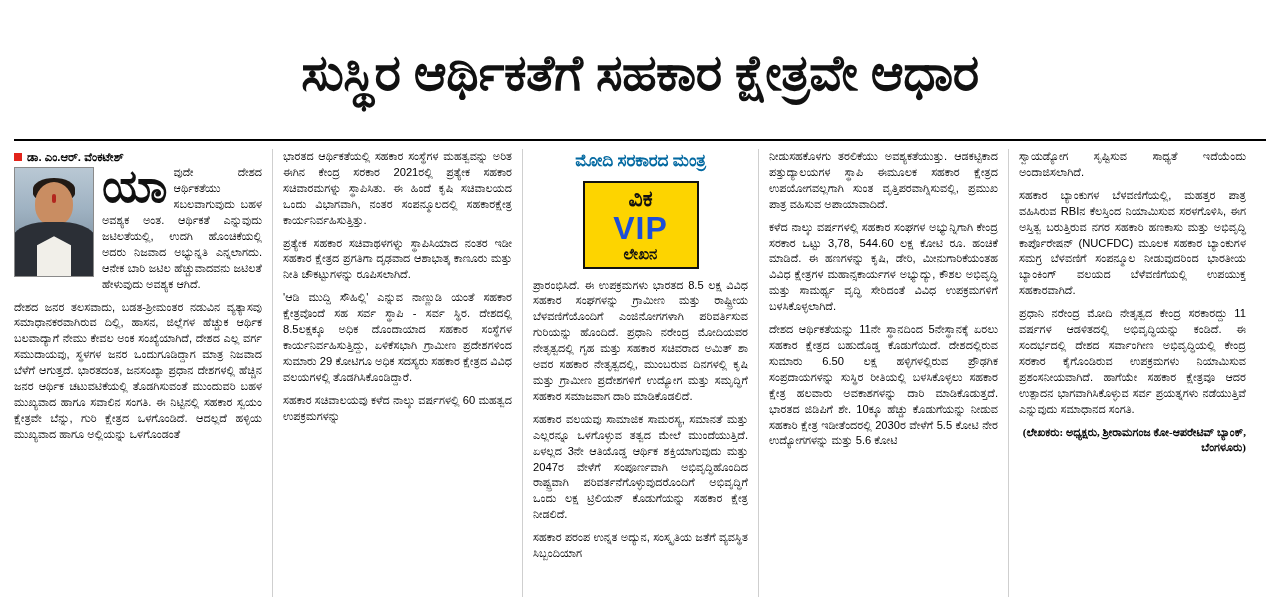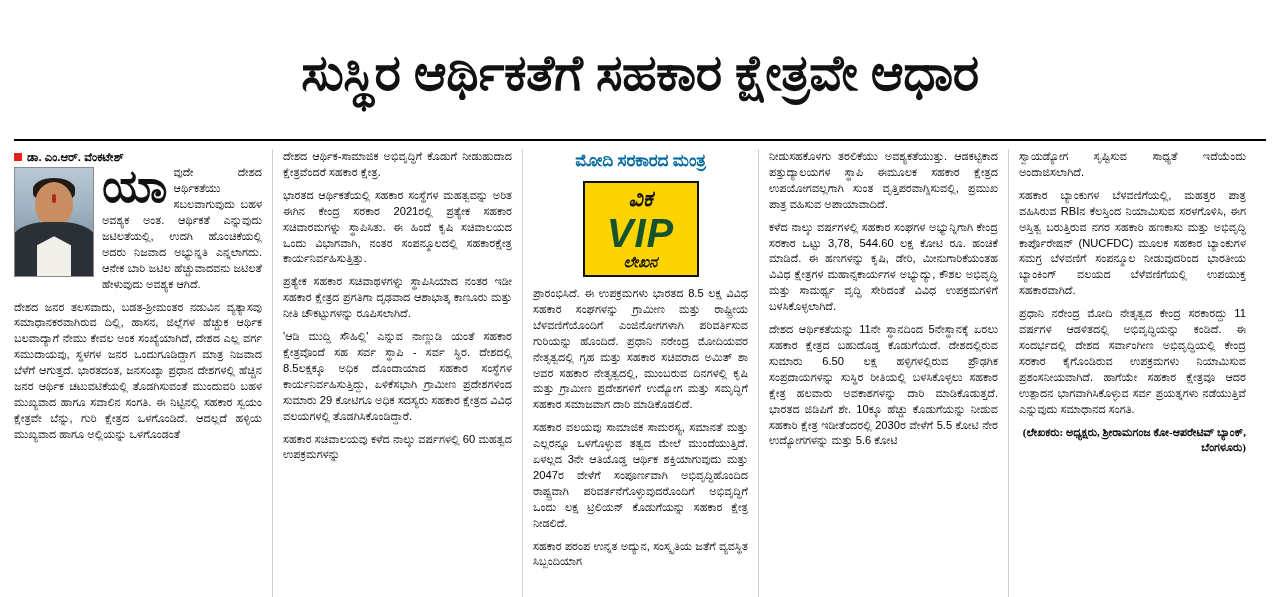--- a/index.html
+++ b/index.html
@@ -158,34 +158,33 @@
     letter-spacing: -0.2px;
   }
   .vip-badge {
     width: 112px;
     margin: 6px auto 9px auto;
     border: 2px solid #111;
     background: #fdd400;
     text-align: center;
     padding: 4px 0 5px 0;
     line-height: 1.05;
-    font-style: italic;
   }
   .vip-badge .vk {
     font-size: 22px;
     font-weight: bold;
     color: #111;
     display: block;
     margin-bottom: 2px;
   }
   .vip-badge .vip {
     display: block;
-    font-size: 40px;
-    font-weight: bold;
-    color: #14532d;
+    font-size: 32px;
+    font-weight: bold;
+    color: #1d4ed8;
     letter-spacing: 1px;
   }
   .vip-badge .sub {
     display: block;
     font-size: 15px;
     font-weight: bold;
     color: #111;
   }
   .credit {
     text-align: right;
@@ -216,21 +215,20 @@
         <div class="head"></div>
         <div class="tilak"></div>
         <div class="body"></div>
         <div class="shirt"></div>
       </div>
       <p><span class="dropcap">ಯಾ</span><span>ವುದೇ ದೇಶದ ಆರ್ಥಿಕತೆಯು ಸಬಲವಾಗುವುದು ಬಹಳ ಅವಶ್ಯಕ ಅಂತ. ಆರ್ಥಿಕತೆ ಎನ್ನುವುದು ಜಟಿಲತೆಯಲ್ಲಿ, ಉದಗಿ ಹೊಂಚಿಕೆಯಲ್ಲಿ ಅದರು ನಿಜವಾದ ಅಭ್ಯುನ್ನತಿ ಎನ್ನಲಾಗದು. ಆನೇಕ ಬಾರಿ ಜಟಿಲ ಹೆಚ್ಚುವಾದವನು ಜಟಿಲತೆ ಹೇಳುವುದು ಅವಶ್ಯಕ ಆಗಿದೆ.</span></p>
       <p>ದೇಶದ ಜನರ ತಲಸವಾದು, ಬಡತ-ಶ್ರೀಮಂತರ ನಡುವಿನ ವ್ಯತ್ಯಾಸವು ಸಮಾಧಾನಕರವಾಗಿರುವ ದಿಲ್ಲಿ, ಹಾಸನ, ಜಿಲ್ಲೆಗಳ ಹೆಚ್ಚುಕ ಆರ್ಥಿಕ ಬಲವಾದ್ಯಾಗೆ ನೇಮು ಕೇವಲ ಅಂಕ ಸಂಖ್ಯೆಯಾಗಿದೆ, ದೇಶದ ಎಲ್ಲ ವರ್ಗ ಸಮುದಾಯವು, ಸ್ಥಳಗಳ ಜನರ ಒಂದುಗೂಡಿದ್ದಾಗ ಮಾತ್ರ ನಿಜವಾದ ಬೆಳೆಗೆ ಆಗುತ್ತದೆ. ಭಾರತದಂತ, ಜನಸಂಖ್ಯಾ ಪ್ರಧಾನ ದೇಶಗಳಲ್ಲಿ ಹೆಚ್ಚಿನ ಜನರ ಆರ್ಥಿಕ ಚಟುವಟಿಕೆಯಲ್ಲಿ ತೊಡಗಿಸುವಂತೆ ಮುಂದುವರಿ ಬಹಳ ಮುಖ್ಯವಾದ ಹಾಗೂ ಸವಾಲಿನ ಸಂಗತಿ. ಈ ನಿಟ್ಟಿನಲ್ಲಿ ಸಹಕಾರ ಸ್ವಯಂ ಕ್ಷೇತ್ರವೇ ಬೆನ್ನು, ಗುರಿ ಕ್ಷೇತ್ರದ ಒಳಗೊಂಡಿದೆ. ಆದಲ್ಲದೆ ಹಳ್ಳಿಯ ಮುಖ್ಯವಾದ ಹಾಗೂ ಅಲ್ಲಿಯನ್ನು ಒಳಗೊಂಡಂತೆ</p>
     </div>
 
     <div class="col col-2">
-      <p>ದೇಶದ ಆರ್ಥಿಕ-ಸಾಮಾಜಿಕ ಅಭಿವೃದ್ಧಿಗೆ ಕೊಡುಗೆ ನೀಡುಹುದಾದ ಕ್ಷೇತ್ರವೆಂದರೆ ಸಹಕಾರ ಕ್ಷೇತ್ರ.</p>
       <p>ಭಾರತದ ಆರ್ಥಿಕತೆಯಲ್ಲಿ ಸಹಕಾರ ಸಂಸ್ಥೆಗಳ ಮಹತ್ವವನ್ನು ಅರಿತ ಈಗಿನ ಕೇಂದ್ರ ಸರಕಾರ 2021ರಲ್ಲಿ ಪ್ರತ್ಯೇಕ ಸಹಕಾರ ಸಚಿವಾರಮಗಳ್ನು ಸ್ಥಾಪಿಸಿತು. ಈ ಹಿಂದೆ ಕೃಷಿ ಸಚಿವಾಲಯದ ಒಂದು ವಿಭಾಗವಾಗಿ, ನಂತರ ಸಂಪನ್ಮೂಲದಲ್ಲಿ ಸಹಕಾರಕ್ಷೇತ್ರ ಕಾರ್ಯನಿರ್ವಹಿಸುತ್ತಿತ್ತು.</p>
       <p>ಪ್ರತ್ಯೇಕ ಸಹಕಾರ ಸಚಿವಾಥಳಗಳ್ನು ಸ್ಥಾಪಿಸಿಯಾದ ನಂತರ ಇಡೀ ಸಹಕಾರ ಕ್ಷೇತ್ರದ ಪ್ರಗತಿಗಾ ದೃಢವಾದ ಆಶಾಭಾತ್ಕ ಕಾಣೂರು ಮತ್ತು ನೀತಿ ಚೌಕಟ್ಟುಗಳನ್ನು ರೂಪಿಸಲಾಗಿದೆ.</p>
       <p>'ಆಡಿ ಮುದ್ದಿ ಸೌಹಿಲ್ಲಿ' ಎನ್ನುವ ನಾಣ್ಣುಡಿ ಯಂತೆ ಸಹಕಾರ ಕ್ಷೇತ್ರವೊಂದೆ ಸಹ ಸರ್ವ ಸ್ಥಾಪಿ - ಸರ್ವ ಸ್ಥಿರ. ದೇಶದಲ್ಲಿ 8.5ಲಕ್ಷಕ್ಕೂ ಅಧಿಕ ದೊಂದಾಯಾದ ಸಹಕಾರ ಸಂಸ್ಥೆಗಳ ಕಾರ್ಯನಿರ್ವಹಿಸುತ್ತಿದ್ದು, ಏಳಿಕೆಸಭಾಗಿ ಗ್ರಾಮೀಣ ಪ್ರದೇಶಗಳಿಂದ ಸುಮಾರು 29 ಕೋಟಿಗೂ ಅಧಿಕ ಸದಸ್ಯರು ಸಹಕಾರ ಕ್ಷೇತ್ರದ ವಿವಿಧ ವಲಯಗಳಲ್ಲಿ ತೊಡಗಿಸಿಕೊಂಡಿದ್ದಾರೆ.</p>
       <p>ಸಹಕಾರ ಸಚಿವಾಲಯವು ಕಳೆದ ನಾಲ್ಕು ವರ್ಷಗಳಲ್ಲಿ 60 ಮಹತ್ವದ ಉಪಕ್ರಮಗಳನ್ನು</p>
     </div>
 
     <div class="col col-3">
       <span class="kicker">ಮೋದಿ ಸರಕಾರದ ಮಂತ್ರ</span>
       <div class="vip-badge">
         <span class="vk">ವಿಕ</span>

